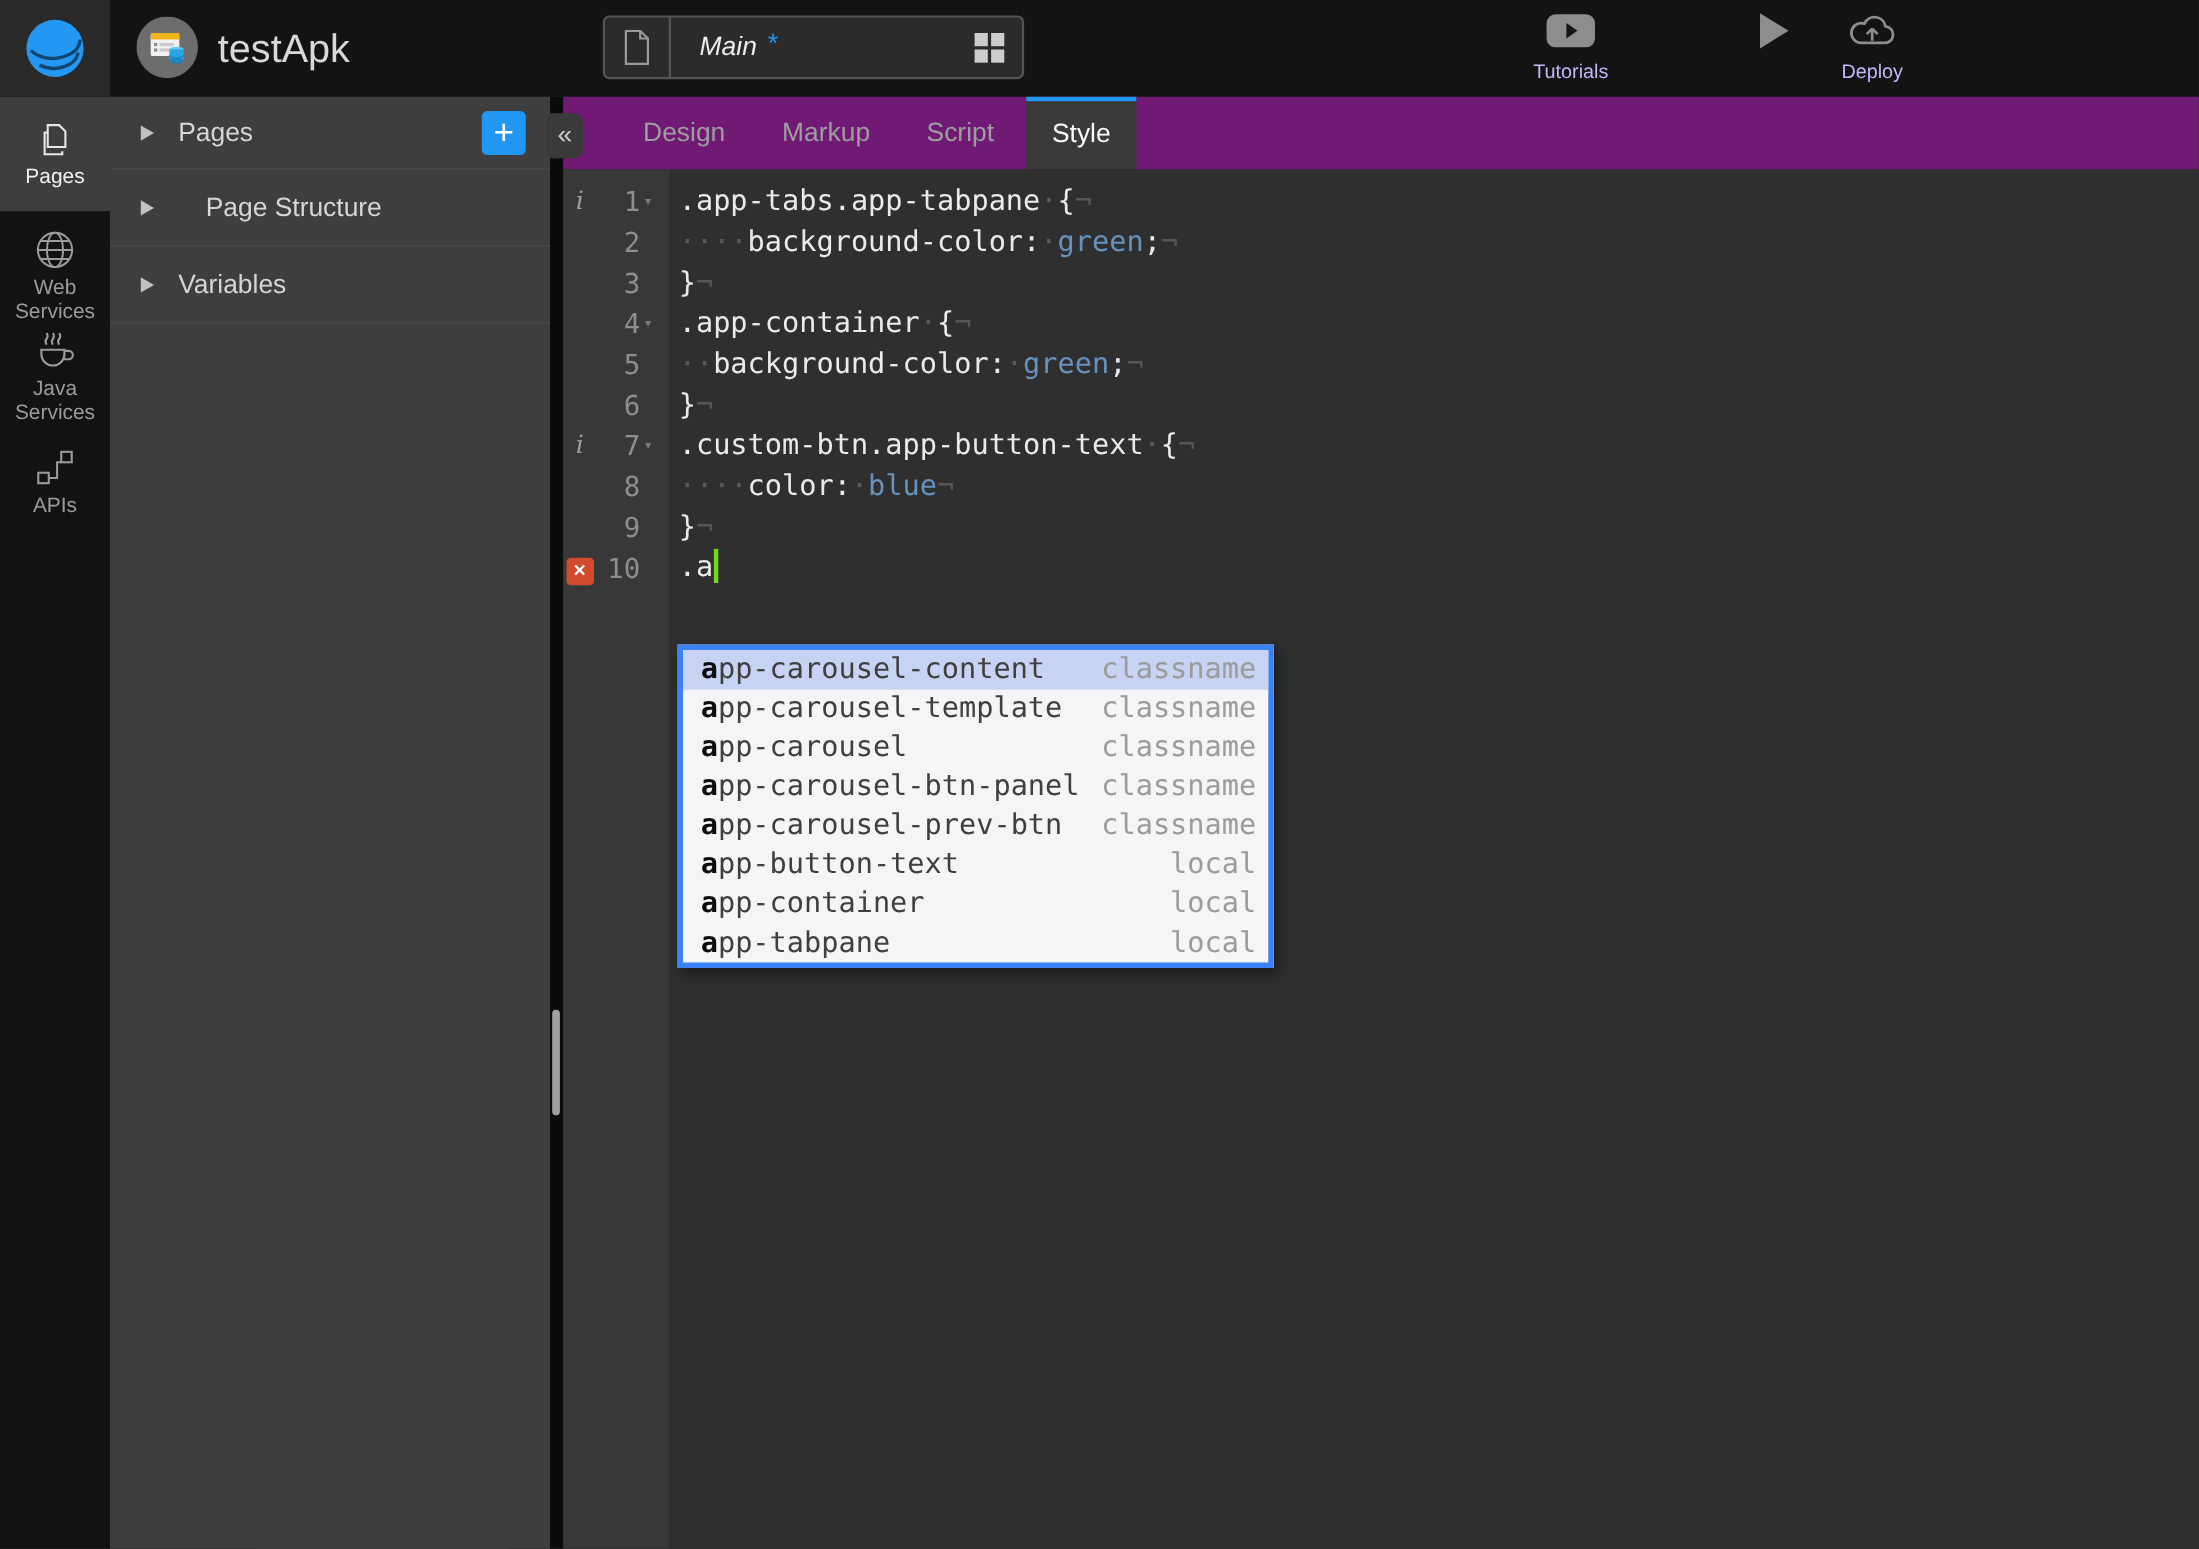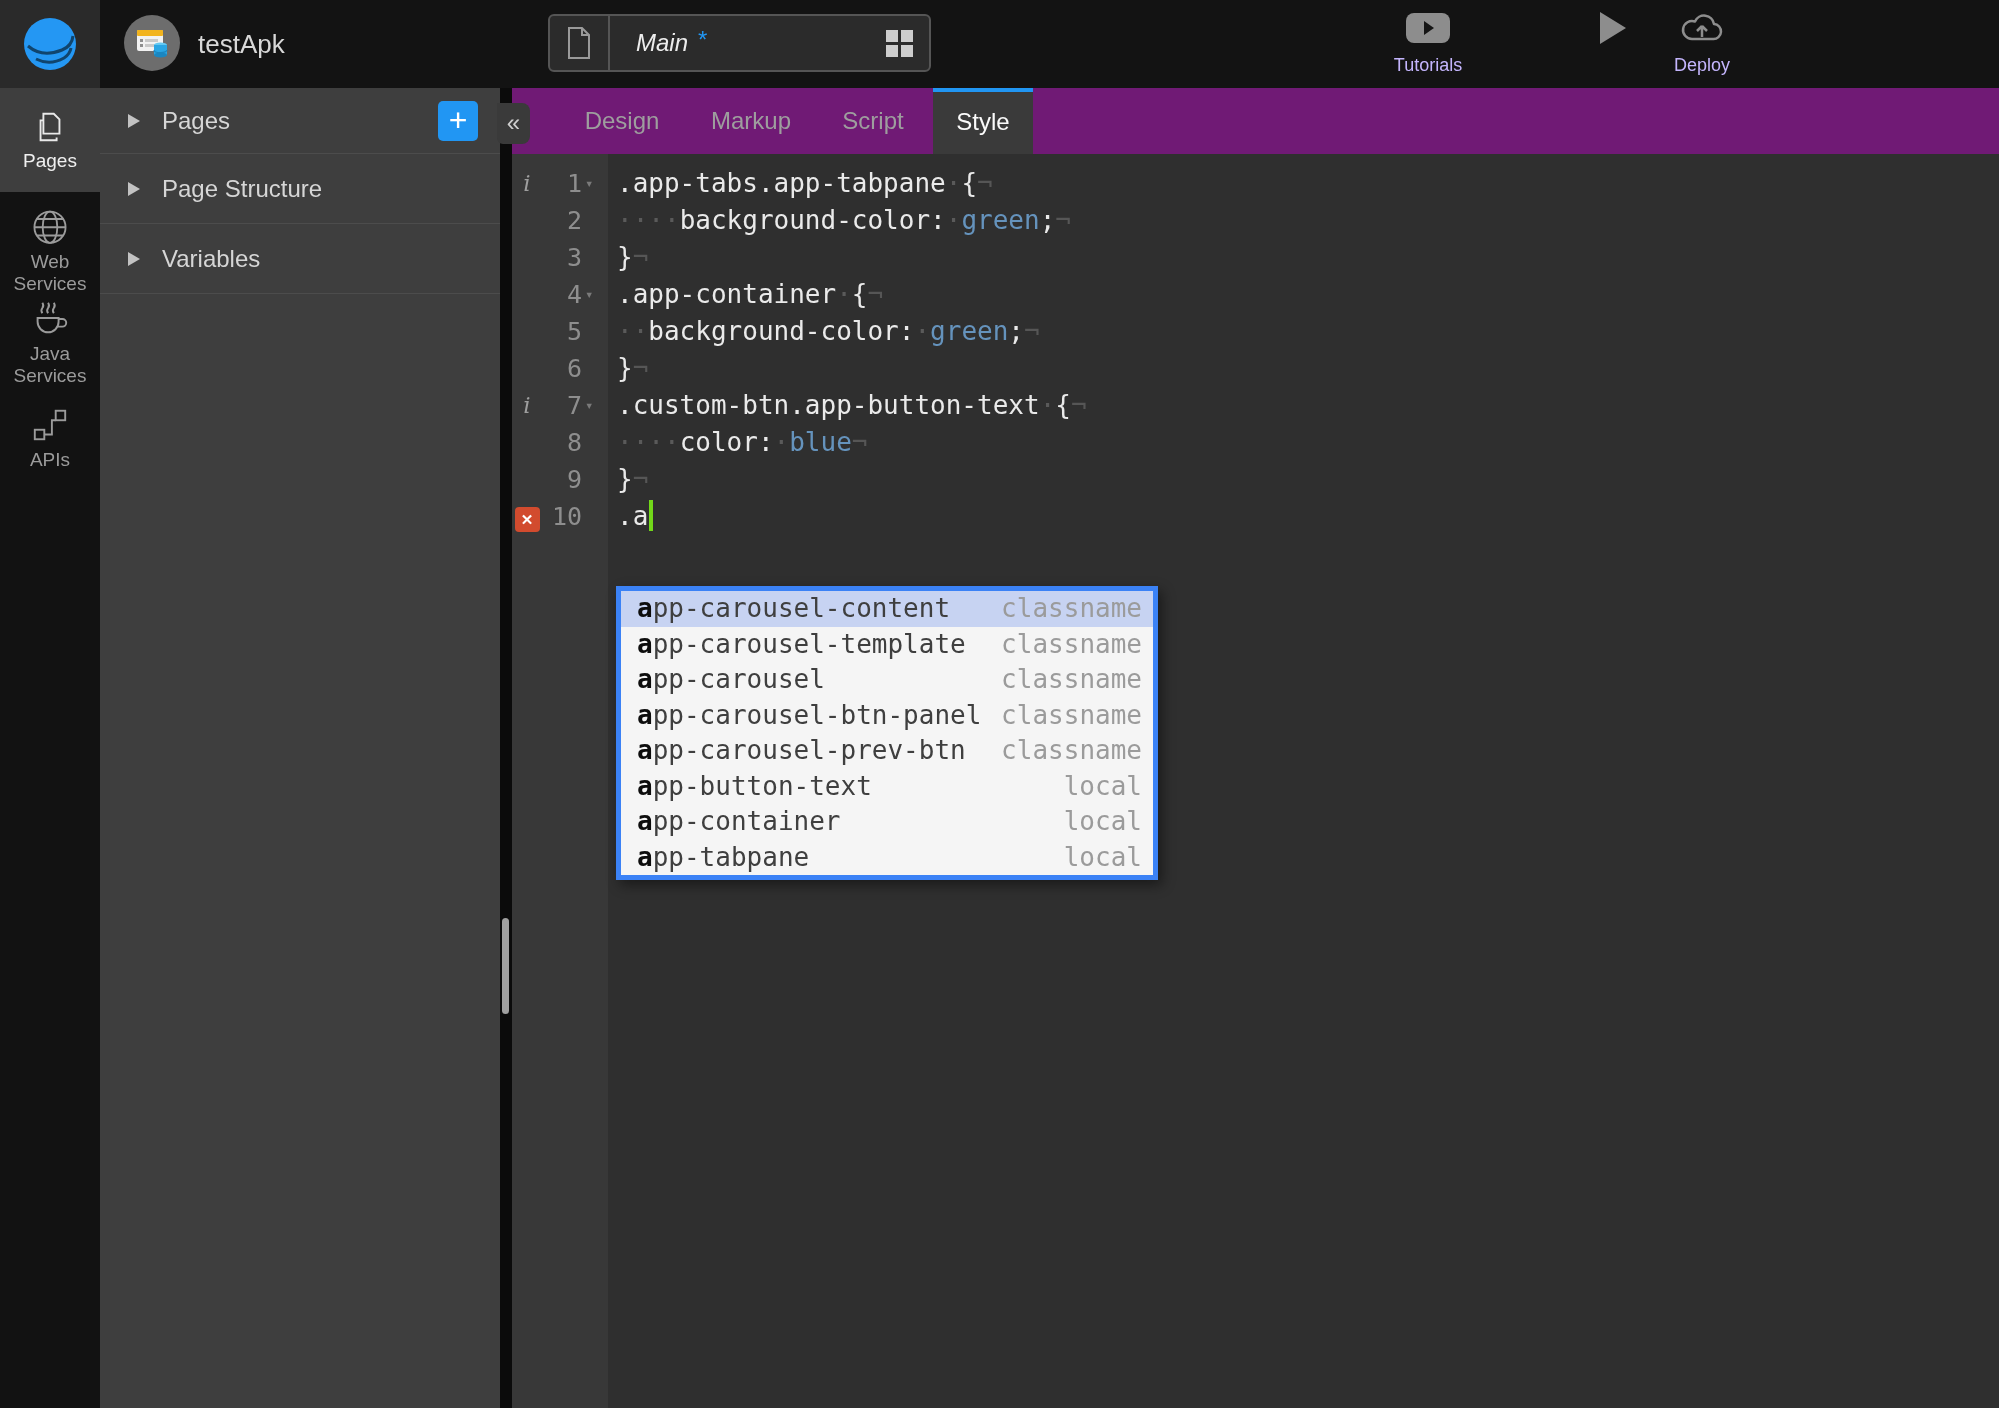--- a/index.html
+++ b/index.html
@@ -5,21 +5,21 @@
   html,body{margin:0;padding:0;background:#2f2f2f;}
   .app{position:relative;width:1999px;height:1408px;overflow:hidden;
        font-family:"Liberation Sans",sans-serif;-webkit-font-smoothing:antialiased;}
 
   
   .topbar{position:absolute;left:0;top:0;width:1999px;height:88px;background:#131313;}
   .logo-cell{position:absolute;left:0;top:0;width:100px;height:88px;background:#2a2a2a;
              display:flex;align-items:center;justify-content:center;cursor:pointer;}
   .avatar{position:absolute;left:124px;top:15px;width:56px;height:56px;border-radius:50%;cursor:pointer;}
   .project-name{position:absolute;left:198px;top:0;height:88px;line-height:88px;
-                font-size:26px;color:#d8d8d8;font-weight:500;}
+                font-size:36px;color:#d8d8d8;font-weight:500;}
   .page-tab{position:absolute;left:548px;top:14px;width:383px;height:58px;background:#2b2b2b;
             border:2px solid #555;border-radius:6px;box-sizing:border-box;display:flex;align-items:center;cursor:pointer;}
   .pt-icon-cell{width:58px;height:100%;border-right:2px solid #555;display:flex;align-items:center;justify-content:center;flex:0 0 auto;}
   .pt-label{flex:1;padding-left:26px;font-size:24px;color:#ededed;font-style:italic;}
   .pt-dirty{color:#2196f3;margin-left:9px;position:relative;top:-3px;font-size:24px;}
   .pt-grid{margin-right:16px;display:grid;grid-template-columns:12px 12px;grid-gap:3px;cursor:pointer;}
   .pt-grid i{width:12px;height:12px;background:#cdcdcd;display:block;}
   .top-action{position:absolute;top:6px;width:124px;display:flex;flex-direction:column;
               align-items:center;cursor:pointer;}
   .top-action .ta-icon{height:44px;display:flex;align-items:center;justify-content:center;}
@@ -32,21 +32,21 @@
              align-items:center;justify-content:center;cursor:pointer;color:#9b9b9b;}
   .rail-item .rl{font-size:19px;line-height:1.12;text-align:center;width:94px;margin-top:5px;}
   .rail-pages{top:0;height:104px;background:#3e3e3e;color:#f0f0f0;}
   .rail-web{top:120px;height:86px;}
   .rail-java{top:208px;height:92px;}
   .rail-apis{top:314px;height:72px;}
 
   
   .panel{position:absolute;left:100px;top:88px;width:400px;height:1320px;background:#3e3e3e;}
   .panel-row{display:flex;align-items:center;border-bottom:1px solid #4c4c4c;cursor:pointer;box-sizing:border-box;}
-  .pr-1{height:66px;} .pr-2{height:70px;} .pr-3{height:70px;}
+  .pr-1{height:66px;} .pr-2{height:70px;gap:25px;} .pr-3{height:70px;}
   .chev{width:0;height:0;border-left:12px solid #c2c2c2;border-top:7px solid transparent;
         border-bottom:7px solid transparent;margin-left:28px;flex:0 0 auto;}
   .panel-row .pl{margin-left:22px;font-size:24px;color:#d6d6d6;}
   .add-btn{margin-left:auto;margin-right:22px;width:40px;height:40px;background:#2196f3;border-radius:5px;
            color:#fff;font-size:32px;line-height:38px;text-align:center;font-weight:400;cursor:pointer;flex:0 0 auto;}
 
   
   .divider{position:absolute;left:500px;top:88px;width:12px;height:1320px;background:#0b0b0b;cursor:col-resize;}
   .scroll-thumb{position:absolute;left:2px;top:830px;width:7px;height:96px;background:#a0a0a0;border-radius:4px;cursor:pointer;}
   .flap{position:absolute;left:497px;top:103px;width:33px;height:41px;background:#3a3a3a;

